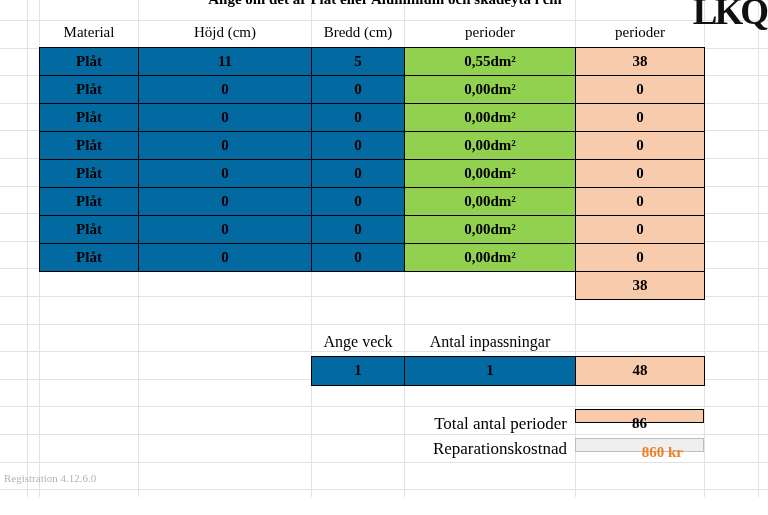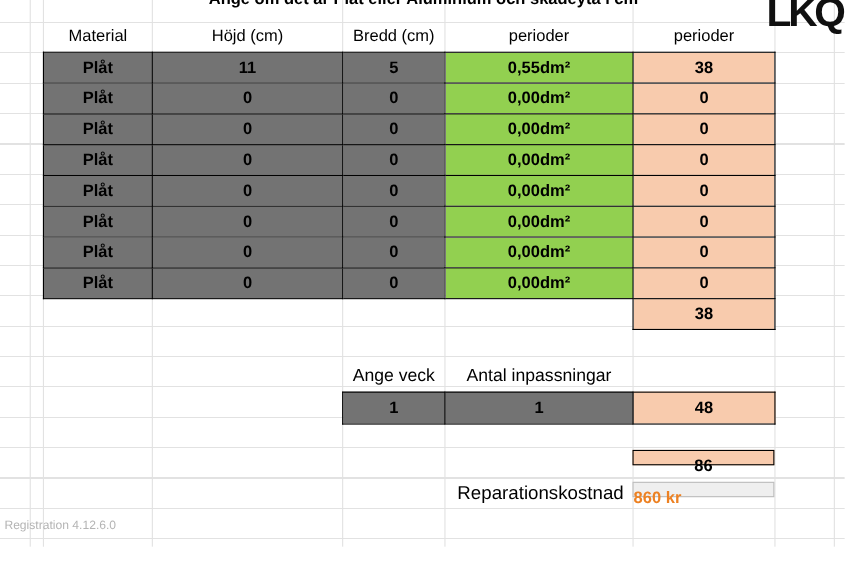--- a/index.html
+++ b/index.html
@@ -3,21 +3,21 @@
 <meta charset="utf-8">
 <style>
   * { margin: 0; padding: 0; box-sizing: border-box; }
   body { background: #fff; }
   #screen {
     position: relative;
     width: 768px;
     height: 515px;
     background: #ffffff;
     overflow: hidden;
-    font-family: Liberation Sans, sans-serif;
+    font-family: Liberation Serif, serif;
     color: #000;
   }
 
   
   .hgrid {
     position: absolute; left: 0; top: 20px; width: 768px; height: 477px;
     background-image: repeating-linear-gradient(to bottom, #e2e2e2 0 1px, transparent 1px 27.6px);
     z-index: 0;
   }
   .vline {
@@ -43,21 +43,21 @@
   
   table.main {
     position: absolute; left: 39px; top: 19px; z-index: 1;
     border-collapse: collapse; table-layout: fixed;
   }
   table.main td {
     height: 28px; text-align: center; vertical-align: middle;
     font-size: 15px; overflow: hidden;
   }
   td.hdr { font-size: 16px; font-weight: normal; background: transparent; border: none; }
-  td.yellow { background: #737373; border: 1.5px solid #000; font-weight: bold; }
+  td.yellow { background: #0369a1; border: 1.5px solid #000; font-weight: bold; }
   td.green  { background: #92d050; border: 1.5px solid #000; font-weight: bold; }
   td.peach  { background: #f8cbad; border: 1.5px solid #000; font-weight: bold; }
   td.blank  { background: transparent; border: none; }
 
   
   table.mid {
     position: absolute; left: 311px; top: 329px; z-index: 1;
     border-collapse: collapse; table-layout: fixed;
   }
   table.mid td { text-align: center; vertical-align: middle; font-size: 15px; }
@@ -67,22 +67,22 @@
   
   .sum-label {
     position: absolute; left: 250px; width: 317px; z-index: 1;
     font-size: 17px; text-align: right; line-height: 29px; white-space: nowrap;
   }
   .sum-cell {
     position: absolute; left: 575px; width: 129px; height: 14px; z-index: 1;
     font-size: 15px; font-weight: bold; line-height: 27px;
   }
   .sum-cell.peach { background: #f8cbad; border: 1.5px solid #000; text-align: center; }
-  .sum-cell.gray  { background: #efefef; border: 1px solid #bdbdbd; text-align: left;
-                    padding-right: 8px; color: #ed8122; }
+  .sum-cell.gray  { background: #efefef; border: 1px solid #bdbdbd; text-align: right;
+                    padding-right: 20px; color: #ed8122; }
 
   .registration {
     position: absolute; left: 4px; top: 472px; z-index: 1;
     font-size: 11px; color: #b4b4b4;
   }
 </style>
 </head>
 <body>
 
 <div id="screen">
@@ -195,20 +195,21 @@
       <td class="lbl"></td>
     </tr>
     <tr>
       <td class="val yellow">1</td>
       <td class="val yellow">1</td>
       <td class="val peach">48</td>
     </tr>
   </tbody>
     </table>
 
+  <div class="sum-label" style="top:409px">Total antal perioder</div>
   <div class="sum-cell peach" style="top:409px">86</div>
 
   <div class="sum-label" style="top:434px">Reparationskostnad</div>
   <div class="sum-cell gray" style="top:438px">860 kr</div>
 
   <div class="registration">Registration 4.12.6.0</div>
 
 </div>
 
 </body></html>

